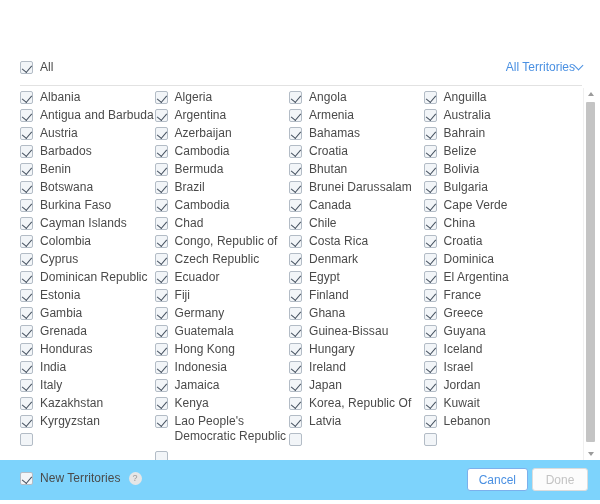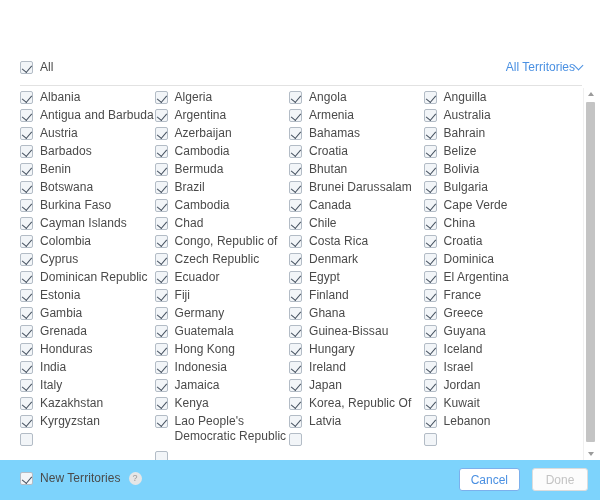--- a/index.html
+++ b/index.html
@@ -192,21 +192,21 @@
     background: #e6e6e6;
     color: #9a9a9a;
     font-size: 9px;
     margin-left: 8px;
     cursor: pointer;
     line-height: 1;
   }
   .btns {
     position: absolute;
     right: 12px; top: 8px;
-    display: flex; gap: 12px;
+    display: flex; gap: 4px;
   }
   .btn {
     min-width: 56px;
     height: 23px;
     padding: 0 11px;
     font-size: 12px;
     border-radius: 3px;
     display: flex; align-items: center; justify-content: center;
     cursor: pointer;
     white-space: nowrap;

